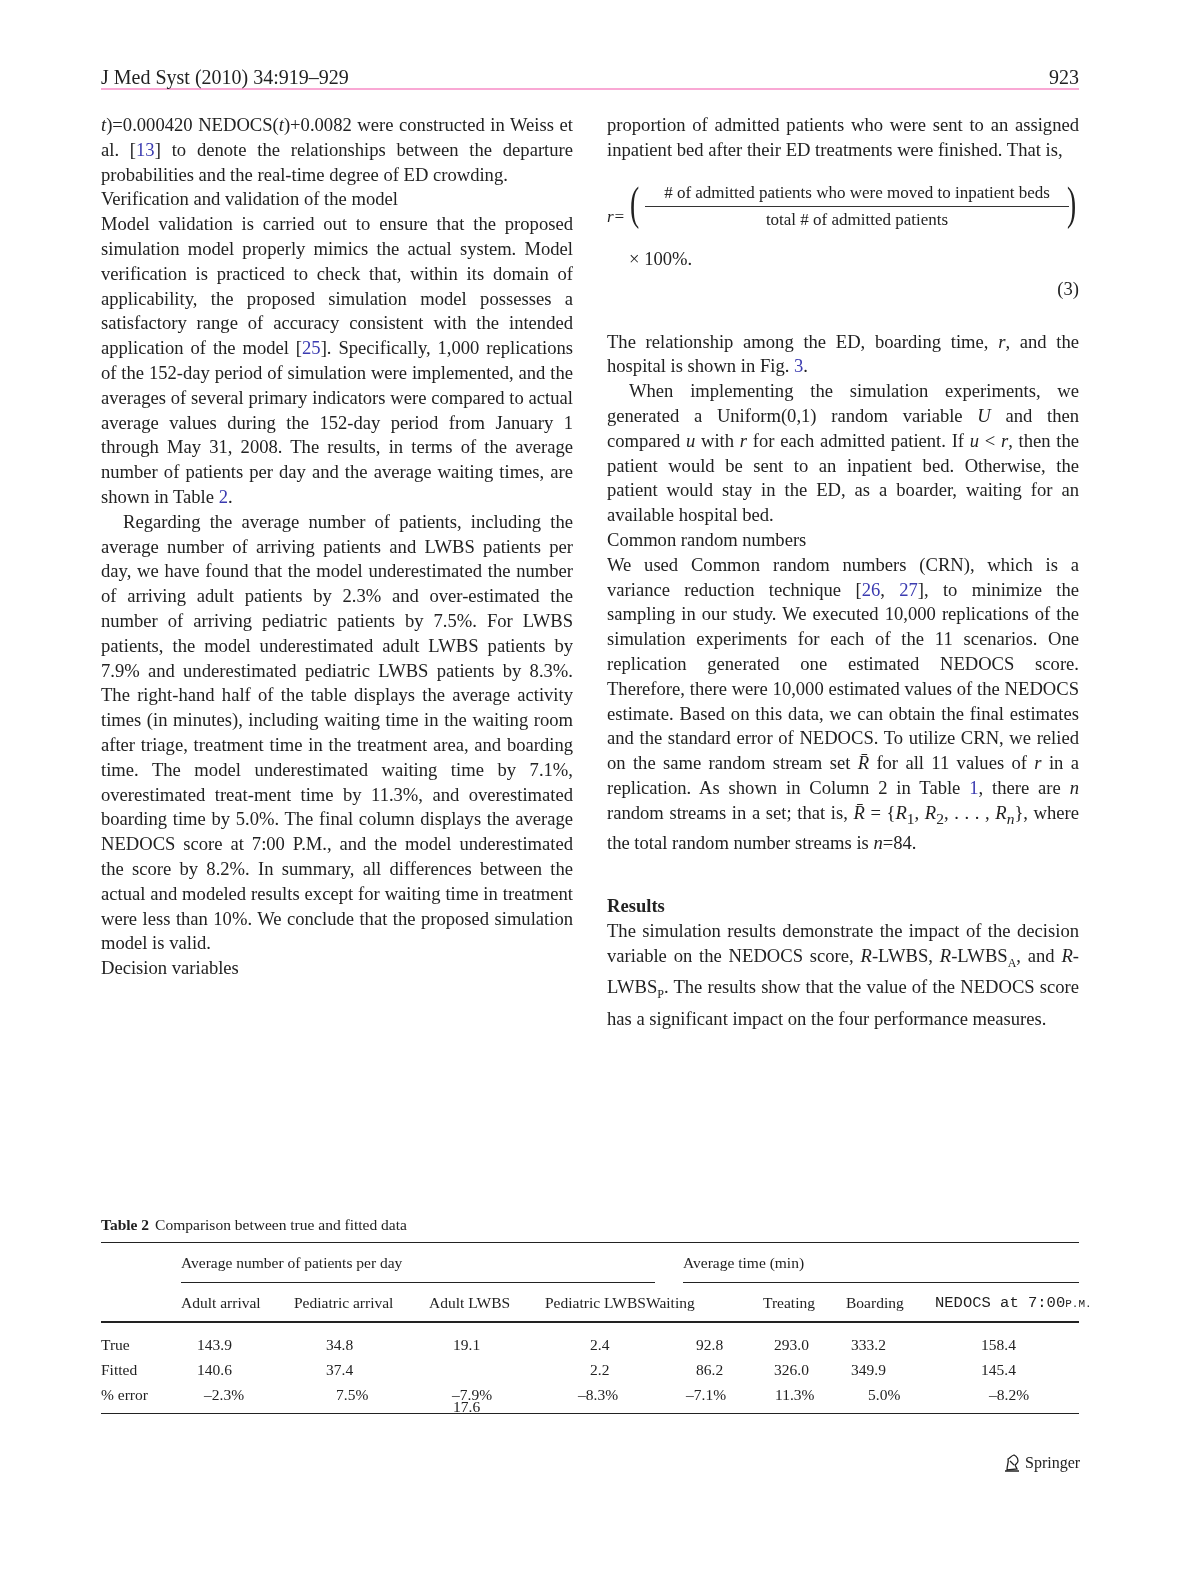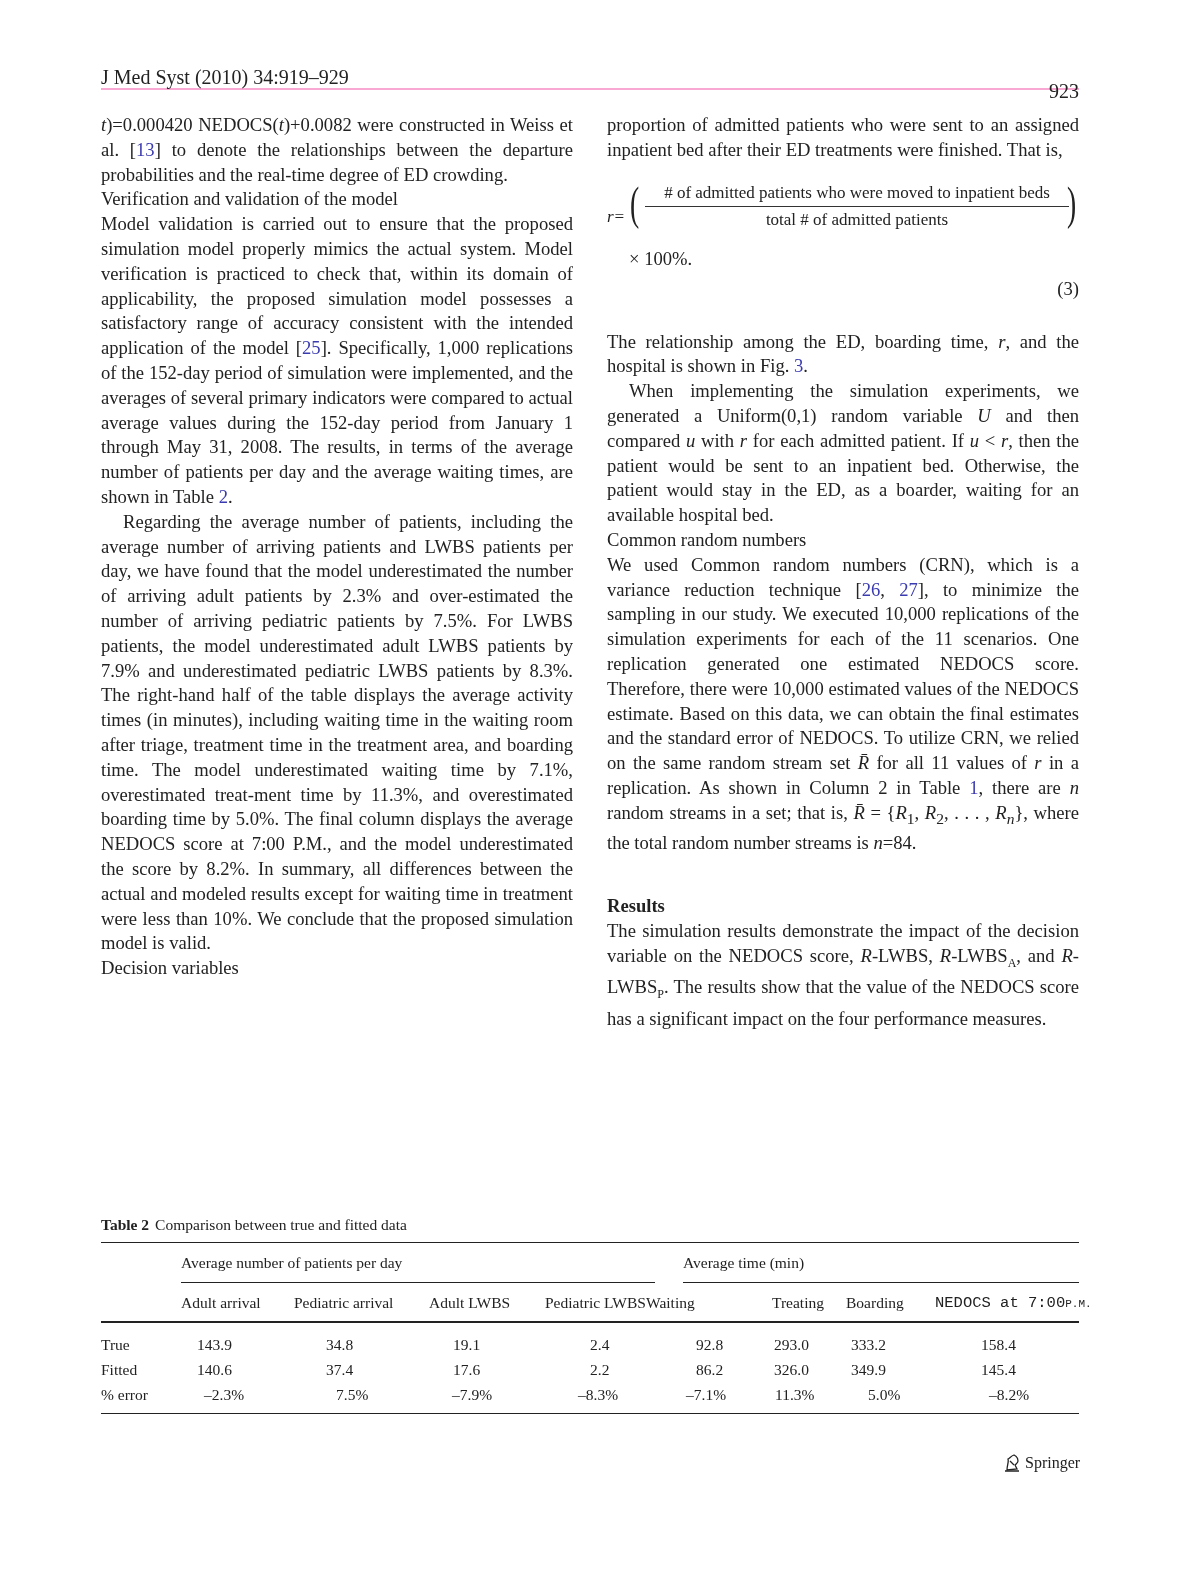--- a/index.html
+++ b/index.html
@@ -1,21 +1,21 @@
 <!DOCTYPE html>
 <html><head>
 <meta charset="utf-8">
 <style>
   html, body { margin:0; padding:0; background:#fff; }
   body { width:1191px; height:1582px; position:relative; overflow:hidden;
          font-family:"Liberation Serif","DejaVu Serif",serif; color:#222; }
   .header { position:absolute; left:101px; top:62px; width:978px; height:26px;
             border-bottom:2px solid #f9a8d4; font-size:20px; }
   .header .left { position:absolute; left:0; top:4px; }
-  .header .right { position:absolute; right:0; top:18px; }
+  .header .right { position:absolute; right:0; top:4px; }
   .col { position:absolute; top:113px; width:472px; font-size:18.6px; line-height:24.8px; text-align:justify; }
   .col-left { left:101px; }
   .col-right { left:607px; }
   .col p { margin:0; }
   .col p.indent { text-indent:22px; }
   .sec { margin:25px 0 25px 0; text-align:left; }
   .sec-bold { font-weight:bold; margin:25px 0 25px 0; }
   .ref { color:#3b3bb0; }
   i { font-style:italic; }
   .eq { position:relative; height:115px; margin:12px 0 10px 0; font-size:17px; }
@@ -81,39 +81,39 @@
 <div class="cell" style="left:181px; top:1254px;">Average number of patients per day</div>
 <div class="cell" style="left:683px; top:1254px;">Average time (min)</div>
 <div class="rule-grp1"></div>
 <div class="rule-grp2"></div>
 
 <div class="cell" style="left:181px; top:1294px;">Adult arrival</div>
 <div class="cell" style="left:294px; top:1294px;">Pediatric arrival</div>
 <div class="cell" style="left:429px; top:1294px;">Adult LWBS</div>
 <div class="cell" style="left:545px; top:1294px;">Pediatric LWBS</div>
 <div class="cell" style="left:646px; top:1294px;">Waiting</div>
-<div class="cell" style="left:763px; top:1294px;margin-left:9px;">Treating</div>
+<div class="cell" style="left:763px; top:1294px;">Treating</div>
 <div class="cell" style="left:846px; top:1294px;">Boarding</div>
 <div class="cell" style="left:935px; top:1294px;font-family:Liberation Mono, monospace;">NEDOCS at 7:00<span style="font-size:11px">P.M.</span></div>
 <div class="rule-head"></div>
 
 <div class="cell" style="left:101px; top:1336px;">True</div>
 <div class="cell" style="left:197px; top:1336px;">143.9</div>
 <div class="cell" style="left:326px; top:1336px;">34.8</div>
 <div class="cell" style="left:453px; top:1336px;">19.1</div>
 <div class="cell" style="left:590px; top:1336px;">2.4</div>
 <div class="cell" style="left:696px; top:1336px;">92.8</div>
 <div class="cell" style="left:774px; top:1336px;">293.0</div>
 <div class="cell" style="left:851px; top:1336px;">333.2</div>
 <div class="cell" style="left:981px; top:1336px;">158.4</div>
 
 <div class="cell" style="left:101px; top:1361px;">Fitted</div>
 <div class="cell" style="left:197px; top:1361px;">140.6</div>
 <div class="cell" style="left:326px; top:1361px;">37.4</div>
-<div class="cell" style="left:453px; top:1361px;">17.6</div>
+<div class="cell" style="left:453px; top:1398px;">17.6</div>
 <div class="cell" style="left:590px; top:1361px;">2.2</div>
 <div class="cell" style="left:696px; top:1361px;">86.2</div>
 <div class="cell" style="left:774px; top:1361px;">326.0</div>
 <div class="cell" style="left:851px; top:1361px;">349.9</div>
 <div class="cell" style="left:981px; top:1361px;">145.4</div>
 
 <div class="cell" style="left:101px; top:1386px;">% error</div>
 <div class="cell" style="left:204px; top:1386px;">–2.3%</div>
 <div class="cell" style="left:336px; top:1386px;">7.5%</div>
 <div class="cell" style="left:452px; top:1386px;">–7.9%</div>

